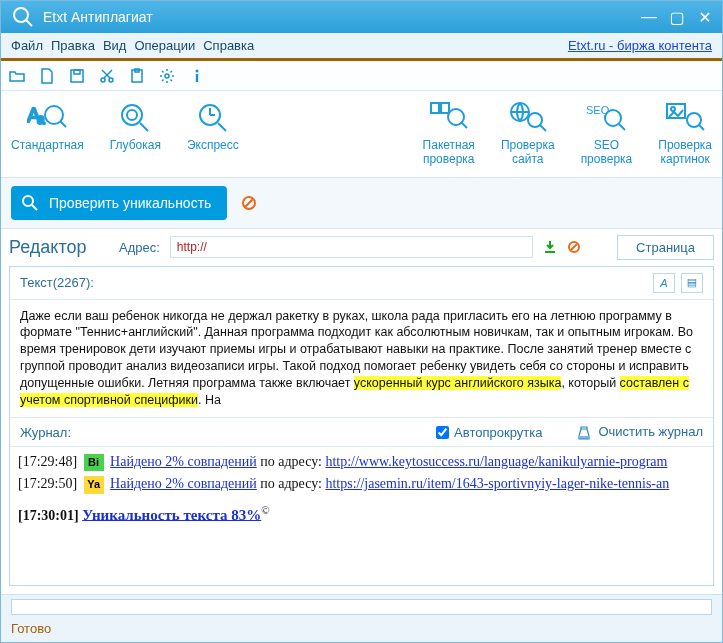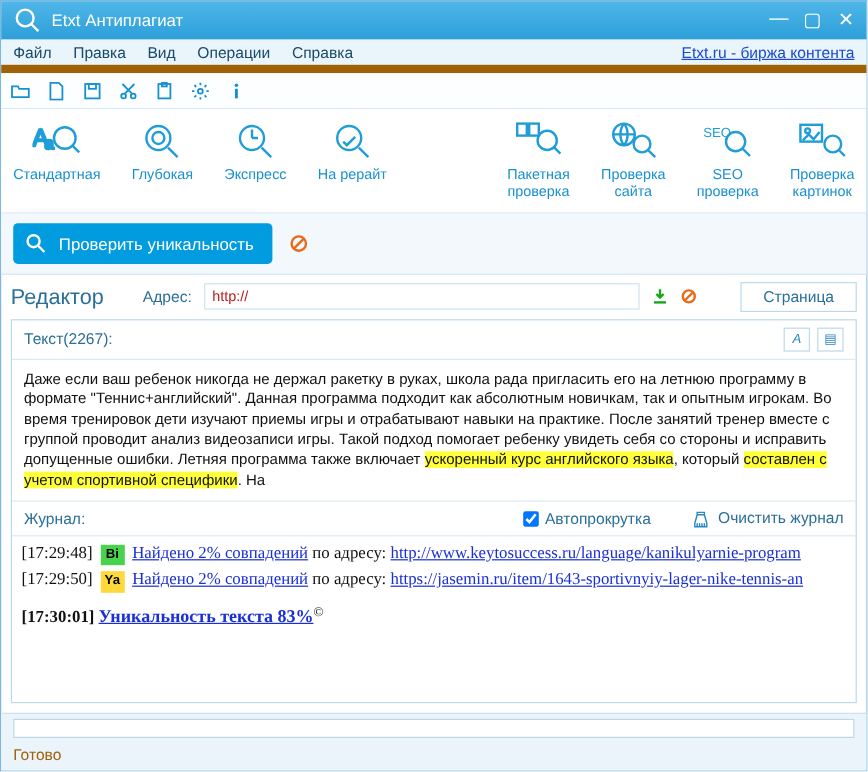--- a/index.html
+++ b/index.html
@@ -4,21 +4,21 @@
 <style>
   * { box-sizing: border-box; margin: 0; padding: 0; }
   body { font-family: Arial, sans-serif; font-size: 12px; background: #fff; }
   .window { width: 723px; height: 643px; border: 1px solid #7cb8d9; display: flex; flex-direction: column; background: #fff; }
   .titlebar { height: 32px; background: linear-gradient(#4fb6e8,#2d9fd9); display: flex; align-items: center; color: #fff; padding: 0 8px; }
   .titlebar .logo { width: 28px; height: 28px; display: flex; align-items: center; justify-content: center; }
   .titlebar .logo svg { width: 24px; height: 24px; }
   .titlebar .title { font-size: 14px; margin-left: 6px; flex: 1; }
   .titlebar .win-btns { display: flex; gap: 10px; font-size: 16px; }
   .titlebar .win-btn { cursor: pointer; width: 18px; text-align: center; }
-  .menubar { height: 28px; background: #e9f4fb; display: flex; align-items: center; padding: 0 10px; gap: 18px; border-bottom: 7px solid #a16207; }
+  .menubar { height: 28px; background: #e9f4fb; display: flex; align-items: center; padding: 0 10px; gap: 8px; border-bottom: 3px solid #a16207; }
   .menubar .menu-item { color: #1a4a6a; cursor: pointer; font-size: 13px; }
   .menubar .spacer { flex: 1; }
   .menubar .link { color: #1a4ad1; text-decoration: underline; cursor: pointer; font-size: 13px; }
   .toolbar-small { height: 30px; background: #fdfeff; display: flex; align-items: center; padding: 0 8px; gap: 12px; border-bottom: 1px solid #d5e8f3; }
   .toolbar-small .ticon { color: #1591d0; cursor: pointer; width: 18px; text-align: center; }
   .toolbar-small svg { width: 16px; height: 16px; display: block; }
   .ribbon { background: #fff; padding: 8px 10px 10px; display: flex; align-items: flex-start; gap: 26px; border-bottom: 1px solid #d5e8f3; }
   .ribbon .rgroup { display: flex; flex-direction: column; align-items: center; gap: 4px; cursor: pointer; }
   .ribbon .rgroup .ricon { width: 46px; height: 36px; display: flex; align-items: center; justify-content: center; }
   .ribbon .rgroup .ricon svg { width: 40px; height: 34px; }
@@ -166,30 +166,20 @@
       <span class="ricon">
           <svg viewBox="0 0 40 34" fill="none" stroke="#1f9dd8" stroke-width="2">
             <circle cx="17" cy="15" r="10"></circle>
             <line x1="17" y1="15" x2="17" y2="8"></line>
             <line x1="17" y1="15" x2="22" y2="15"></line>
             <line x1="25" y1="23" x2="33" y2="31"></line>
           </svg>
         </span>
       <span class="rlabel">Экспресс</span>
     </div>
-    <div class="rgroup">
-      <span class="ricon">
-          <svg viewBox="0 0 40 34" fill="none" stroke="#1f9dd8" stroke-width="2">
-            <circle cx="17" cy="15" r="10"></circle>
-            <path d="M12 18l3 3 7-7"></path>
-            <line x1="25" y1="23" x2="33" y2="31"></line>
-          </svg>
-        </span>
-      <span class="rlabel">На рерайт</span>
-    </div>
     <div class="gap"></div>
     <div class="rgroup">
       <span class="ricon">
           <svg viewBox="0 0 40 34" fill="none" stroke="#1f9dd8" stroke-width="2">
             <rect x="2" y="3" width="8" height="10"></rect>
             <rect x="12" y="3" width="8" height="10"></rect>
             <circle cx="27" cy="17" r="8"></circle>
             <line x1="32" y1="22" x2="38" y2="28"></line>
           </svg>
         </span>

